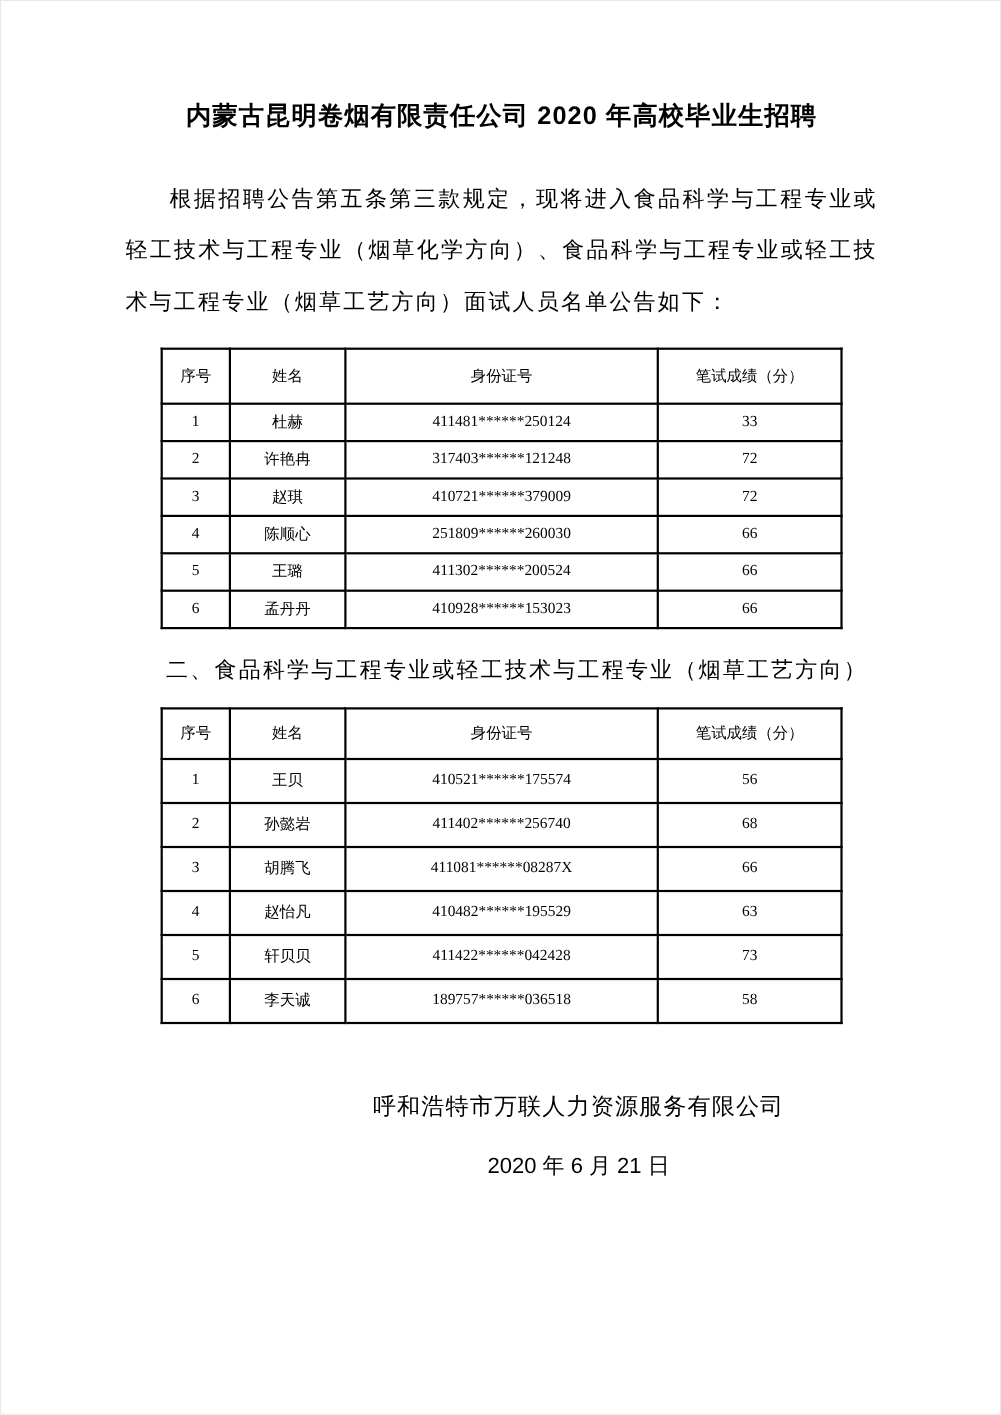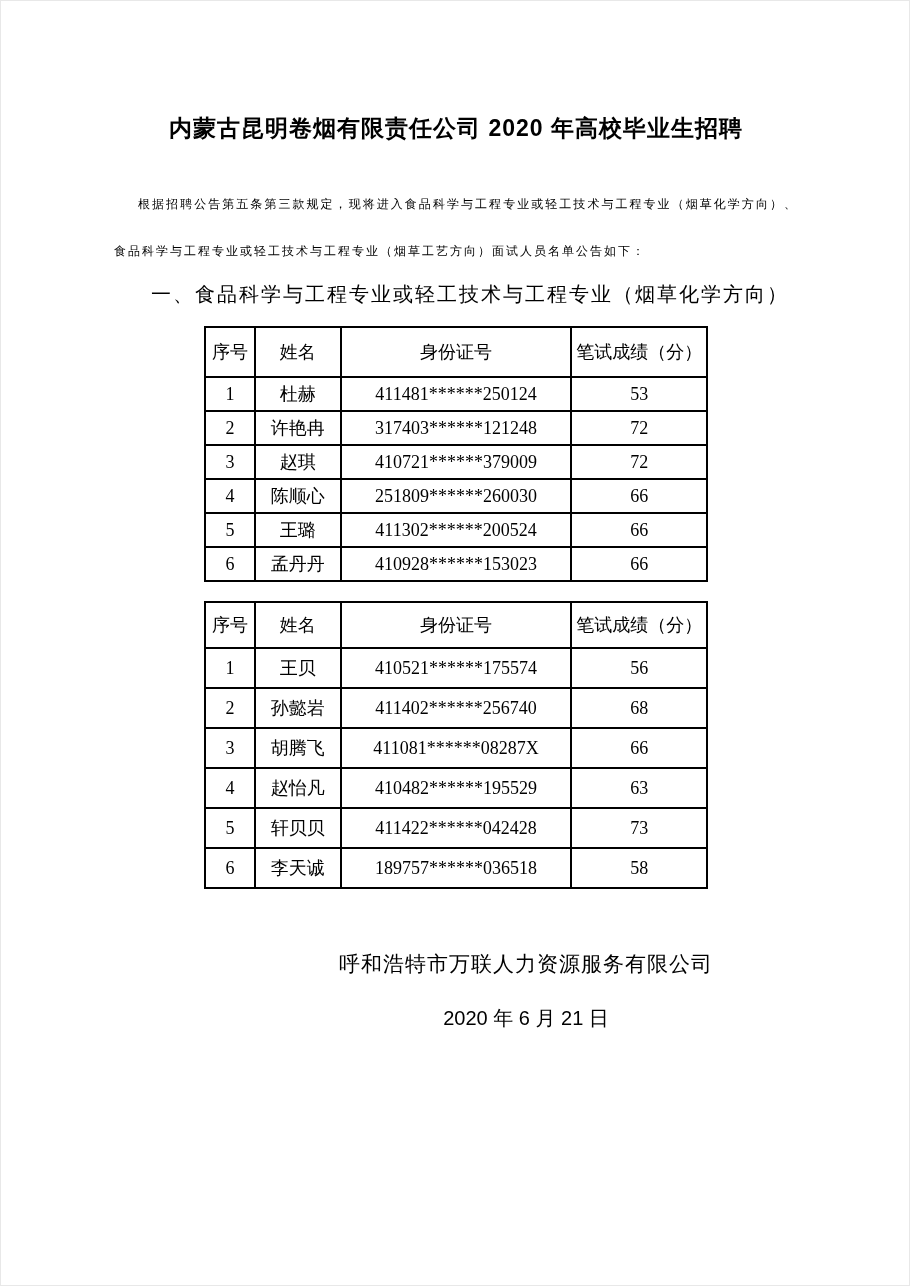--- a/index.html
+++ b/index.html
@@ -9,59 +9,59 @@
     height: 1286px;
     font-family: "Liberation Serif", "DejaVu Serif", serif;
     color: #000000;
     position: relative;
     border: 1px solid #e8e8e8;
     overflow: hidden;
   }
   .page {
     width: 910px;
     height: 1286px;
-    padding-top: 114px;
+    padding-top: 91px;
   }
   .title-line {
     text-align: center;
     font-family: "Liberation Sans", "DejaVu Sans", sans-serif;
     font-weight: bold;
     font-size: 23px;
     line-height: 26px;
     letter-spacing: 1px;
   }
   .title-line.second { margin-top: 20px; }
   .body-col {
     width: 684px;
     margin-left: 113px;
   }
   .intro {
     margin-top: 40px;
-    font-size: 12px;
+    font-size: 20px;
     line-height: 47px;
     letter-spacing: 2px;
     text-align: justify;
     text-align-last: left;
     text-indent: 2em;
   }
   .section-heading {
     margin-top: 4px;
     padding-left: 37px;
     font-size: 20px;
     line-height: 30px;
     letter-spacing: 2px;
     white-space: nowrap;
   }
   .section-heading.second { margin-top: 22px; }
   table {
     border-collapse: collapse;
-    width: 504px;
+    width: 620px;
     margin: 17px auto 16px auto;
     table-layout: fixed;
-    font-size: 18px;
+    font-size: 14px;
   }
   table.t2 { margin-top: 19px; }
   th, td {
     border: 2px solid #000000;
     text-align: center;
     vertical-align: middle;
     font-weight: normal;
     padding: 0 2px;
     overflow: hidden;
   }
@@ -93,21 +93,20 @@
 
 <div class="page">
 
   <div class="title-line">内蒙古昆明卷烟有限责任公司 2020 年高校毕业生招聘</div>
 
 
   <div class="body-col">
 
     <p class="intro">根据招聘公告第五条第三款规定，现将进入食品科学与工程专业或轻工技术与工程专业（烟草化学方向）、食品科学与工程专业或轻工技术与工程专业（烟草工艺方向）面试人员名单公告如下：</p>
 
-    <div class="section-heading">一、食品科学与工程专业或轻工技术与工程专业（烟草化学方向）</div>
 
     <table class="t1">
       <colgroup>
         <col class="c-serial">
           <col class="c-name">
           <col class="c-id">
           <col class="c-score">
       </colgroup>
       <thead>
           <tr>
@@ -115,21 +114,21 @@
             <th>姓名</th>
             <th>身份证号</th>
             <th>笔试成绩（分）</th>
           </tr>
         </thead>
       <tbody>
           <tr>
             <td>1</td>
             <td>杜赫</td>
             <td>411481******250124</td>
-            <td>53</td>
+            <td>33</td>
           </tr>
           <tr>
             <td>2</td>
             <td>许艳冉</td>
             <td>317403******121248</td>
             <td>72</td>
           </tr>
           <tr>
             <td>3</td>
             <td>赵琪</td>
@@ -150,20 +149,21 @@
           </tr>
           <tr>
             <td>6</td>
             <td>孟丹丹</td>
             <td>410928******153023</td>
             <td>66</td>
           </tr>
         </tbody>
     </table>
 
+    <div class="section-heading second">二、食品科学与工程专业或轻工技术与工程专业（烟草工艺方向）</div>
 
     <table class="t2">
       <colgroup>
         <col class="c-serial">
           <col class="c-name">
           <col class="c-id">
           <col class="c-score">
       </colgroup>
       <thead>
           <tr>

